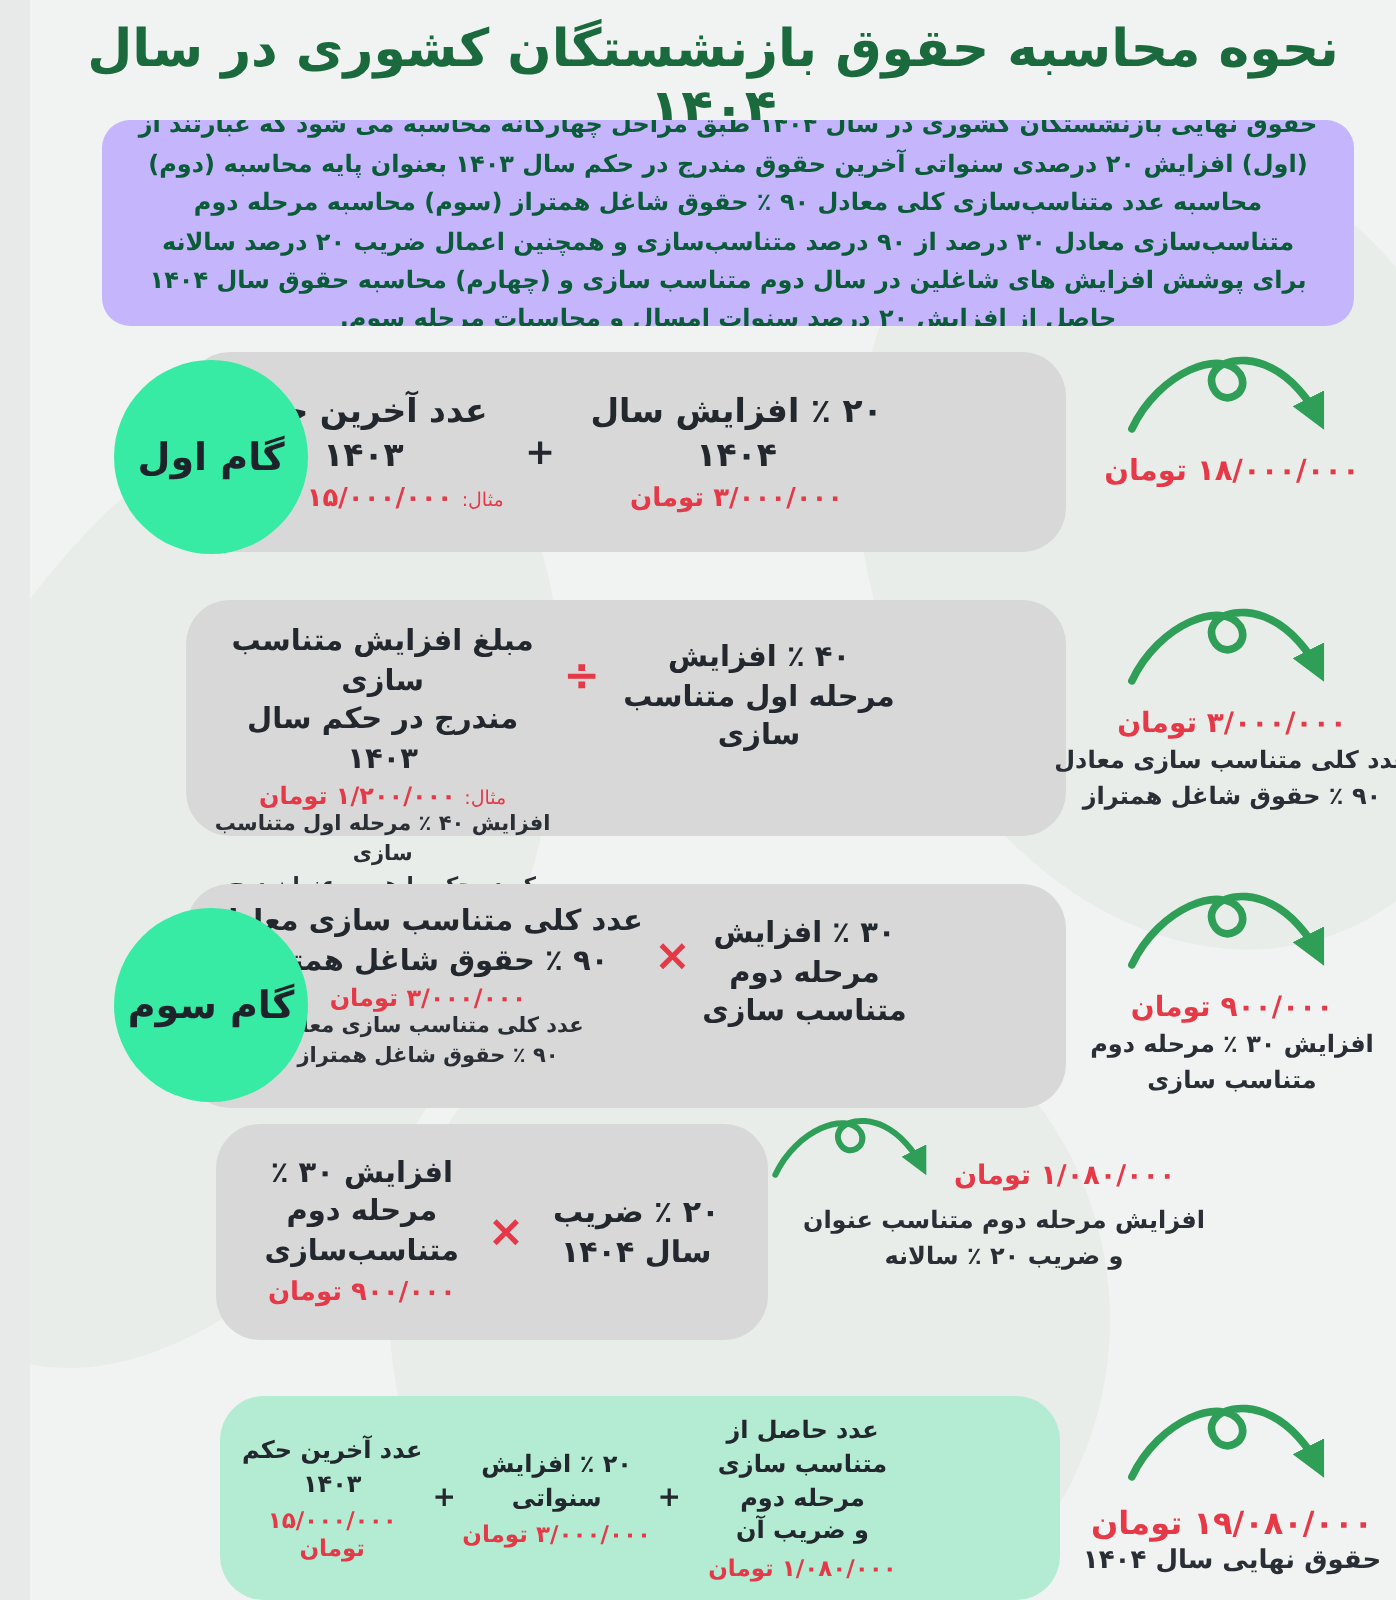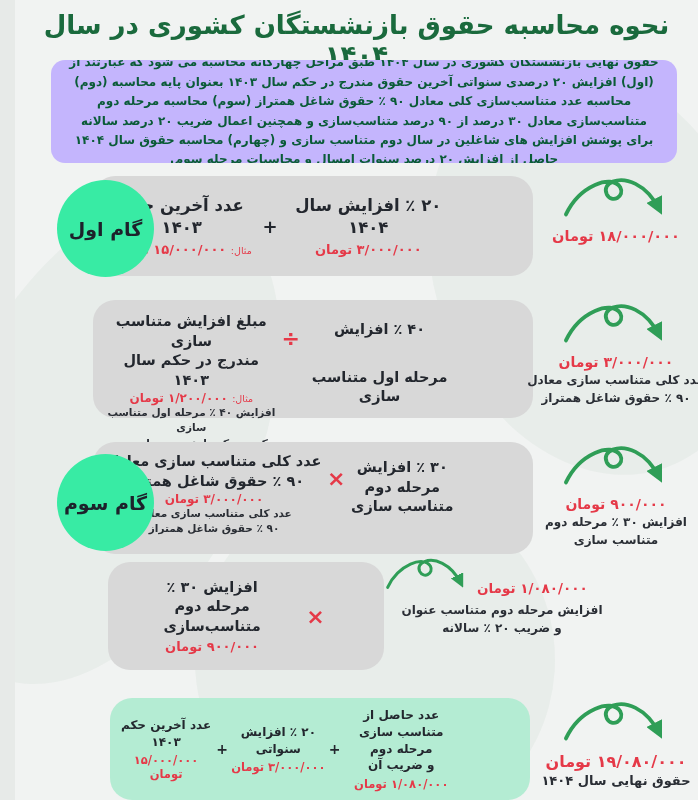--- a/index.html
+++ b/index.html
@@ -114,21 +114,21 @@
   <div class="badge" style="left:42px; top:180px;">گام اول</div>
   <div class="result" style="left:512px; top:172px;">
     <svg class="arrow-svg" viewBox="0 0 130 66">
       <path d="M6 50 C 22 16, 60 2, 70 18 C 76 29, 60 38, 54 26 C 48 13, 68 4, 88 14 C 100 20, 110 32, 116 44" fill="none" stroke="#2f9e57" stroke-width="4.5" stroke-linecap="round" marker-end="url(#ah)"></path>
     </svg>
     <div class="amount" style="font-size:14.5px;">۱۸/۰۰۰/۰۰۰ تومان</div>
   </div>
 
   <div class="step-box" style="left:78px; top:300px; width:440px; height:118px;">
     <div class="formula-row" style="align-items:flex-start; padding-top:12px;">
-      <div class="op-col" style="margin-top:8px;gap:28px;">
+      <div class="op-col" style="margin-top:8px;">
         <span class="op-line">۴۰ ٪ افزایش</span>
         <span class="op-line">مرحله اول متناسب سازی</span>
       </div>
       <span class="operator" style="margin-top:14px;">÷</span>
       <div class="op-col">
         <span class="op-line">مبلغ افزایش متناسب سازی</span>
         <span class="op-line">مندرج در حکم سال ۱۴۰۳</span>
         <span class="op-value" style="font-size:12px; margin-top:1px;">
           <span class="value-prefix">مثال:</span>
           <span>۱/۲۰۰/۰۰۰ تومان</span>
@@ -173,20 +173,24 @@
     </svg>
     <div class="amount">۹۰۰/۰۰۰ تومان</div>
     <div class="caption">
       <span>افزایش ۳۰ ٪ مرحله دوم</span><br>
       <span>متناسب سازی</span>
     </div>
   </div>
 
   <div class="step-box" style="left:93px; top:562px; width:276px; height:108px;">
     <div class="formula-row" style="padding:0 14px;">
+      <div class="op-col">
+        <span class="op-line" style="font-size:15px;">۲۰ ٪ ضریب</span>
+        <span class="op-line" style="font-size:15px;">سال ۱۴۰۴</span>
+      </div>
       <span class="operator">×</span>
       <div class="op-col">
         <span class="op-line">افزایش ۳۰ ٪</span>
         <span class="op-line">مرحله دوم</span>
         <span class="op-line">متناسب‌سازی</span>
         <span class="op-value">۹۰۰/۰۰۰ تومان</span>
       </div>
     </div>
   </div>
   <div class="result-4">

